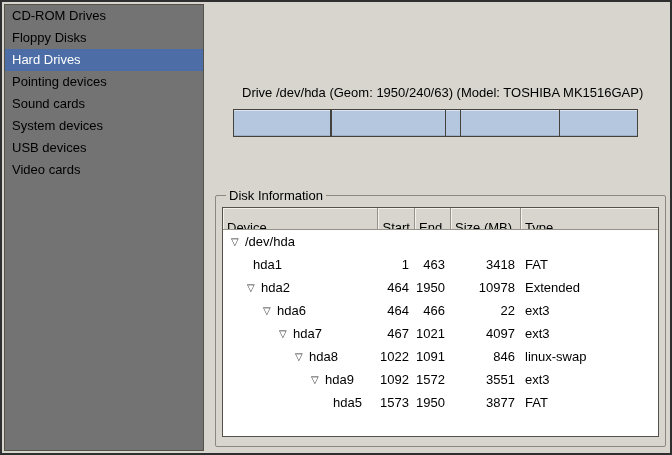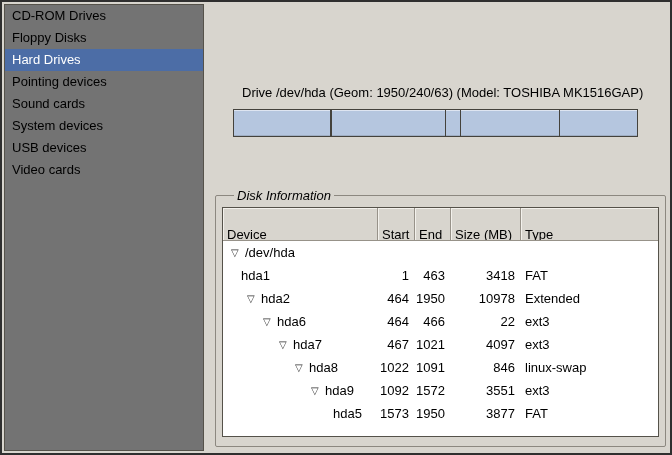--- a/index.html
+++ b/index.html
@@ -52,45 +52,45 @@
   .seg:first-child { border-left: none; }
 
   
   fieldset.frame {
     position: absolute; left: 213px; top: 186px;
     width: 451px; height: 259px;
     margin: 0; padding: 2px 6px 6px 6px;
     border: 1px solid #8c8880; border-radius: 2px;
     min-width: 0;
   }
-  legend.frame-label { padding: 0 3px; margin-left: 12px; font-style: italic; }
+  legend.frame-label { padding: 0 3px; margin-left: 4px; }
 
   
   .tree-table {
     margin-top: 2px;
     width: 437px; height: 230px;
     border: 1px solid #55524a;
     background: #fff;
     display: flex; flex-direction: column;
     overflow: hidden;
   }
   .thead { display: flex; flex: 0 0 22px; }
   .hcell {
     height: 22px; line-height: 21px;
-    padding: 16px 4px;
+    padding: 9px 4px;
     background: var(--bg, #d8d5ce);
     border-right: 1px solid #979289;
     border-bottom: 1px solid #979289;
     box-shadow: inset 1px 1px 0 #f3f1ec;
     white-space: nowrap; overflow: hidden;
     cursor: default;
   }
   .hcell:last-child { border-right: none; }
   .c-device { width: 155px; }
-  .c-start  { width: 37px; }
+  .c-start  { width: 37px; text-align: right; }
   .c-end    { width: 36px; }
   .c-size   { width: 70px; }
   .c-type   { flex: 1 1 auto; min-width: 0; }
   .tbody { flex: 1 1 auto; }
   .trow { display: flex; height: 23px; line-height: 23px; }
   .tcell { overflow: hidden; white-space: nowrap; }
   .tcell.c-device { display: flex; align-items: center; }
   .num { text-align: right; padding-right: 6px; }
   .tcell.c-type { padding-left: 4px; }
   .expander {
@@ -141,21 +141,21 @@
             <div class="tcell c-device" style="padding-left: 8px;">
               <span class="expander">▽</span>
               <span>/dev/hda</span>
             </div>
             <div class="tcell c-start num"></div>
             <div class="tcell c-end num"></div>
             <div class="tcell c-size num"></div>
             <div class="tcell c-type"></div>
           </div>
           <div class="trow">
-            <div class="tcell c-device" style="padding-left: 12px;">
+            <div class="tcell c-device" style="padding-left: 24px;">
               <span class="leaf-spacer"></span>
               <span>hda1</span>
             </div>
             <div class="tcell c-start num">1</div>
             <div class="tcell c-end num">463</div>
             <div class="tcell c-size num">3418</div>
             <div class="tcell c-type">FAT</div>
           </div>
           <div class="trow">
             <div class="tcell c-device" style="padding-left: 24px;">

